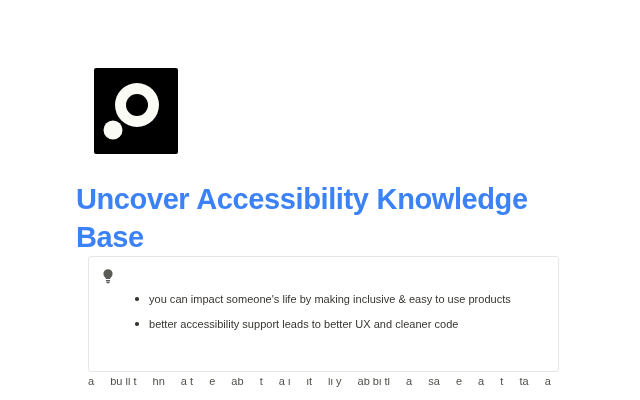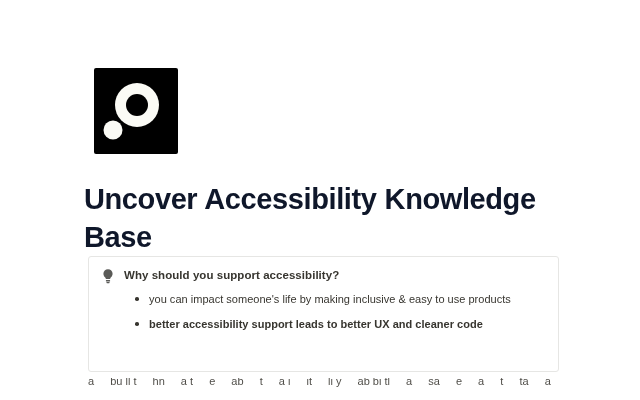--- a/index.html
+++ b/index.html
@@ -33,28 +33,28 @@
     width: 84px;
     height: 86px;
     background: #000000;
     border-radius: 2px;
   }
   .page-icon svg { display: block; }
 
   
   .page-title {
     position: absolute;
-    left: 84px;
+    left: 76px;
     top: 180px;
     width: 470px;
     font-size: 29px;
     line-height: 38px;
     font-weight: bold;
     letter-spacing: -0.4px;
-    color: #0f172a;
+    color: #3b82f6;
     word-spacing: 0.5px;
   }
 
   
   .callout {
     position: absolute;
     left: 88px;
     top: 256px;
     width: 471px;
     min-height: 116px;
@@ -95,21 +95,21 @@
 
   .callout-list li {
     position: relative;
     margin: 0 0 9px 0;
     padding-left: 48px;
     font-size: 11px;
     line-height: 16px;
     color: #37352f;
     letter-spacing: 0.02px;
   }
-  .callout-list li:last-child { margin-bottom: 4px; font-weight: bold; }
+  .callout-list li:last-child { margin-bottom: 4px; }
 
   .callout-list li::before {
     content: "";
     position: absolute;
     left: 34px;
     top: 6px;
     width: 3.5px;
     height: 3.5px;
     border-radius: 50%;
     background: #37352f;
@@ -154,21 +154,20 @@
 
   <div class="callout">
     <div class="callout-head">
       <span class="callout-icon">
         <svg width="14" height="17" viewBox="0 0 14 17" aria-hidden="true">
           <path d="M7 1.2c-2.6 0-4.6 2-4.6 4.5 0 1.6 0.8 2.7 1.6 3.6 0.5 0.6 0.8 1.1 0.9 1.8h4.2c0.1-0.7 0.4-1.2 0.9-1.8 0.8-0.9 1.6-2 1.6-3.6C11.6 3.2 9.6 1.2 7 1.2z" fill="#5a5a57"></path>
           <rect x="4.9" y="11.9" width="4.2" height="1.5" rx="0.5" fill="#5a5a57"></rect>
           <rect x="5.3" y="13.9" width="3.4" height="1.4" rx="0.7" fill="#5a5a57"></rect>
         </svg>
       </span>
-      <div class="callout-title">Why should you support accessibility?</div>
     </div>
 
     <ul class="callout-list">
       <li>you can impact someone's life by making inclusive &amp; easy to use products</li>
       <li>better accessibility support leads to better UX and cleaner code</li>
     </ul>
   </div>
 
   <div class="bottom-strip">
     <div class="bottom-row">

